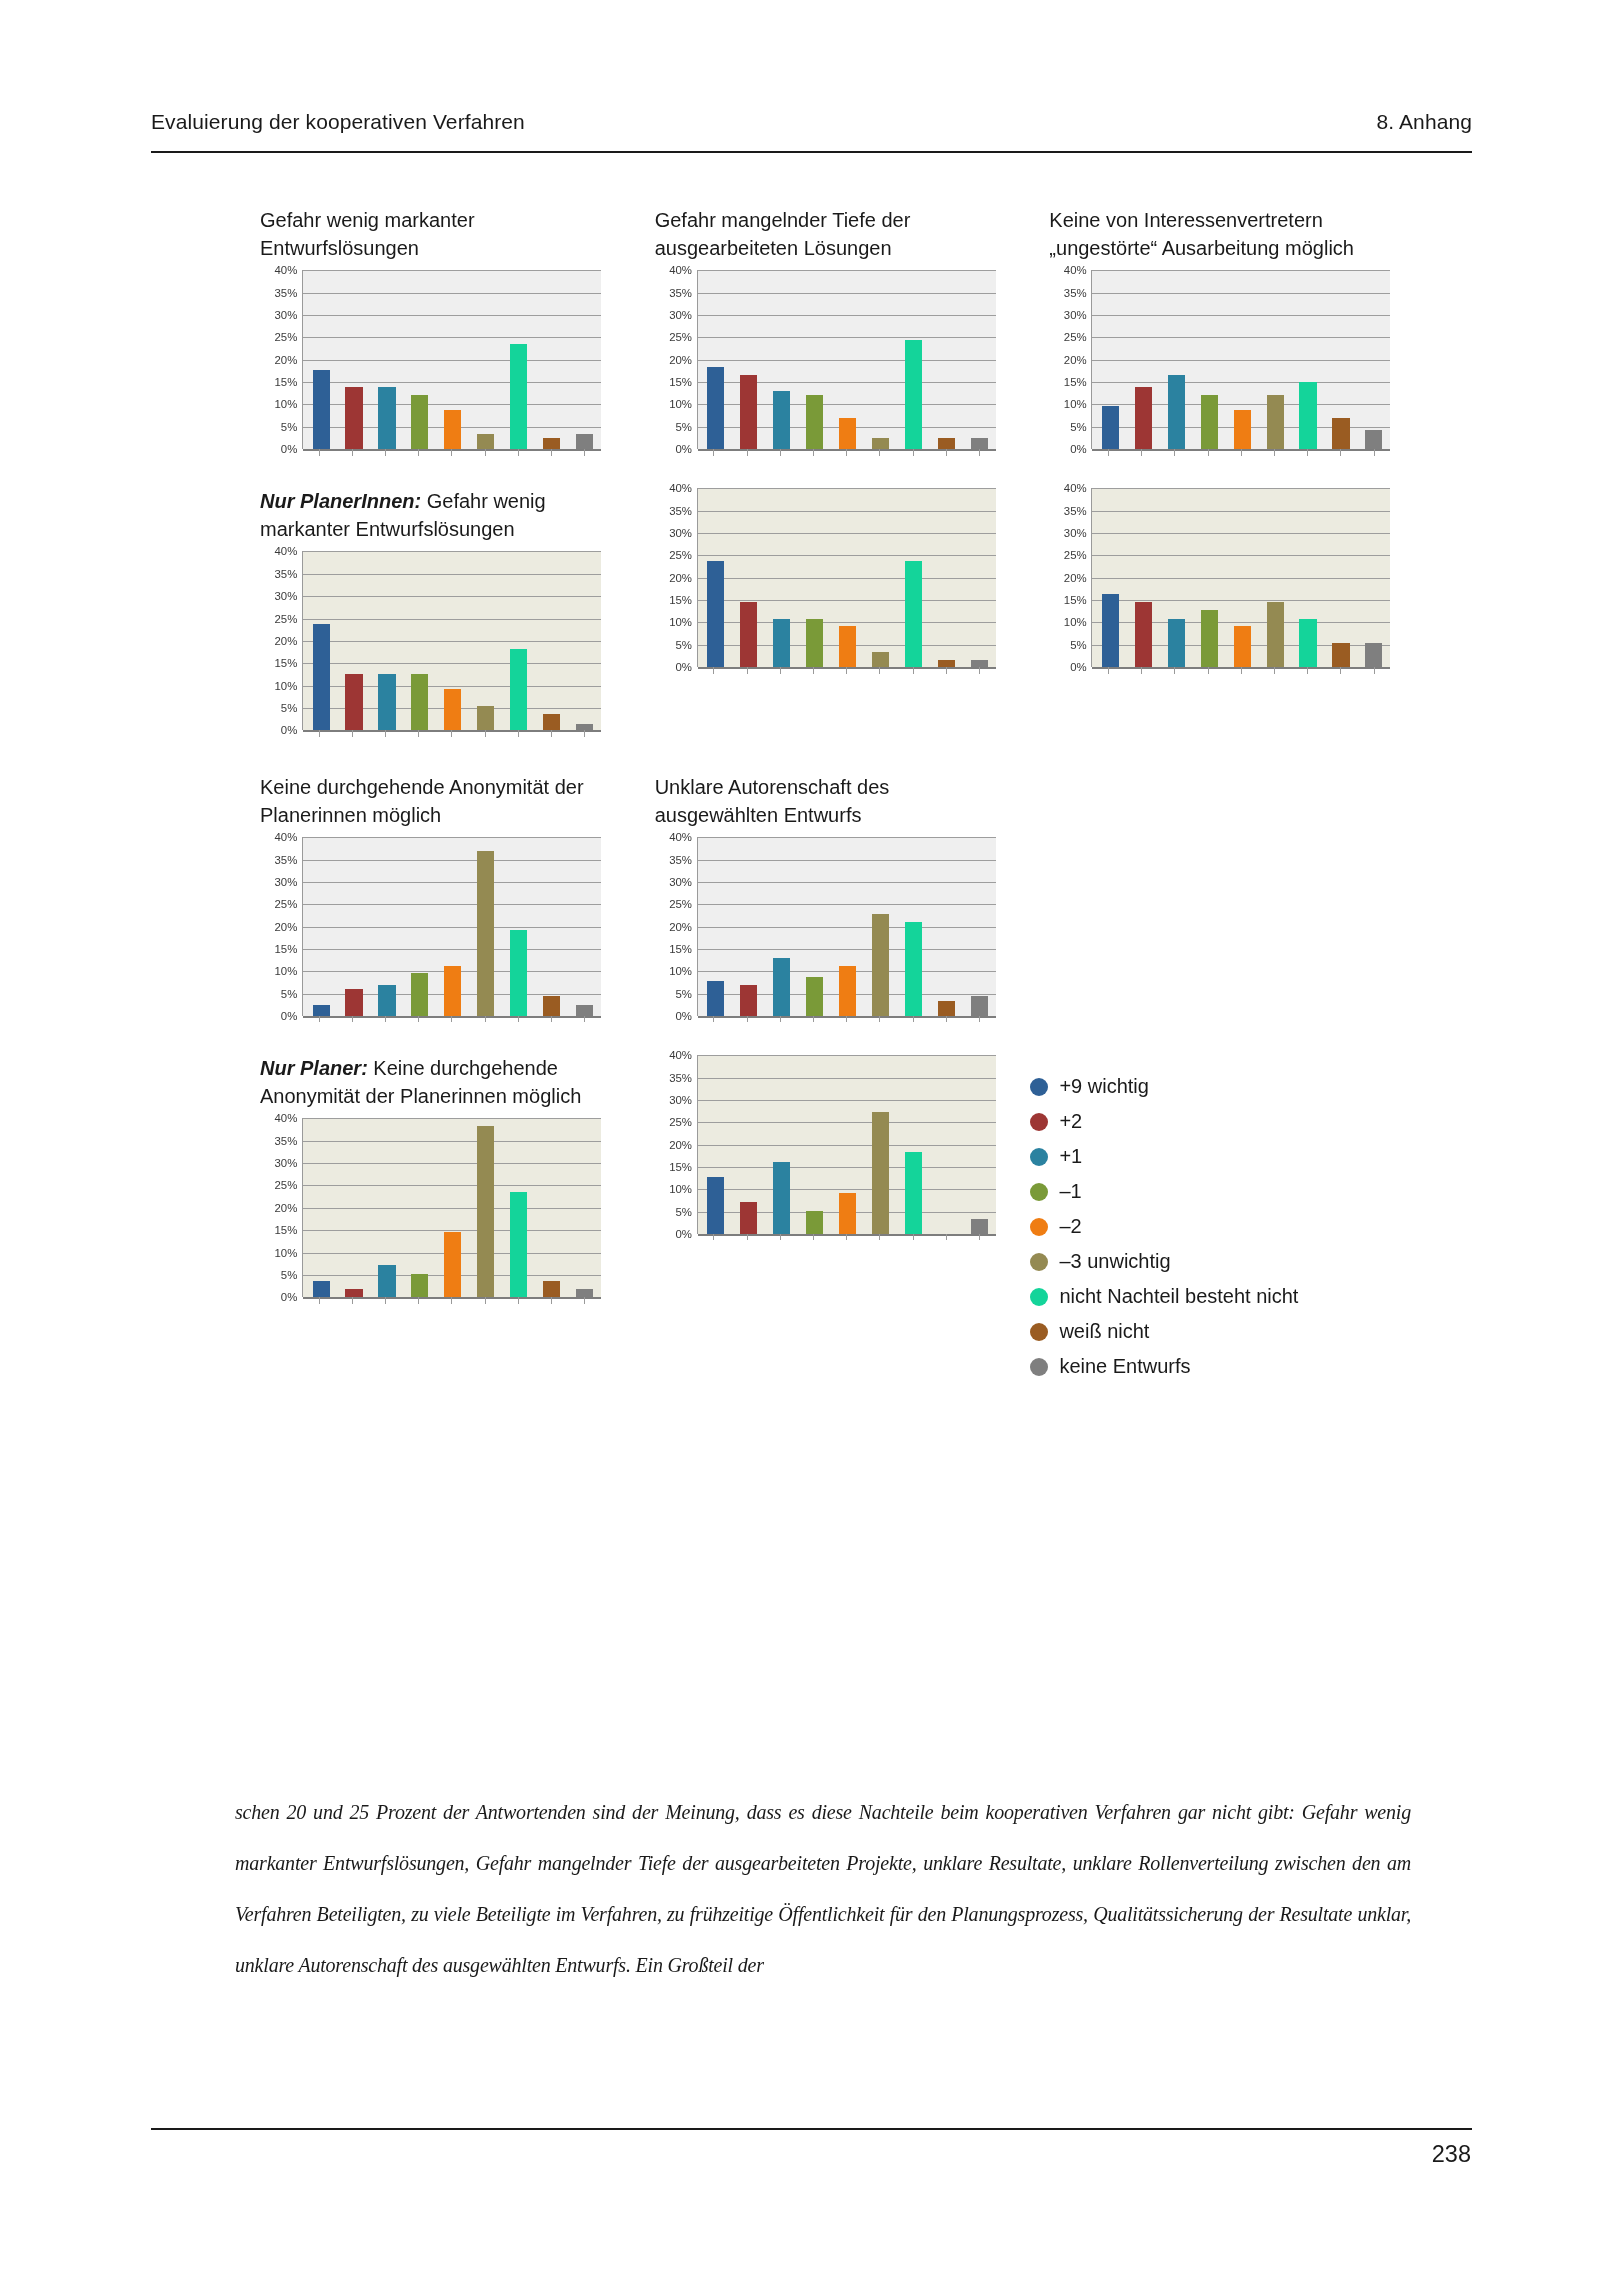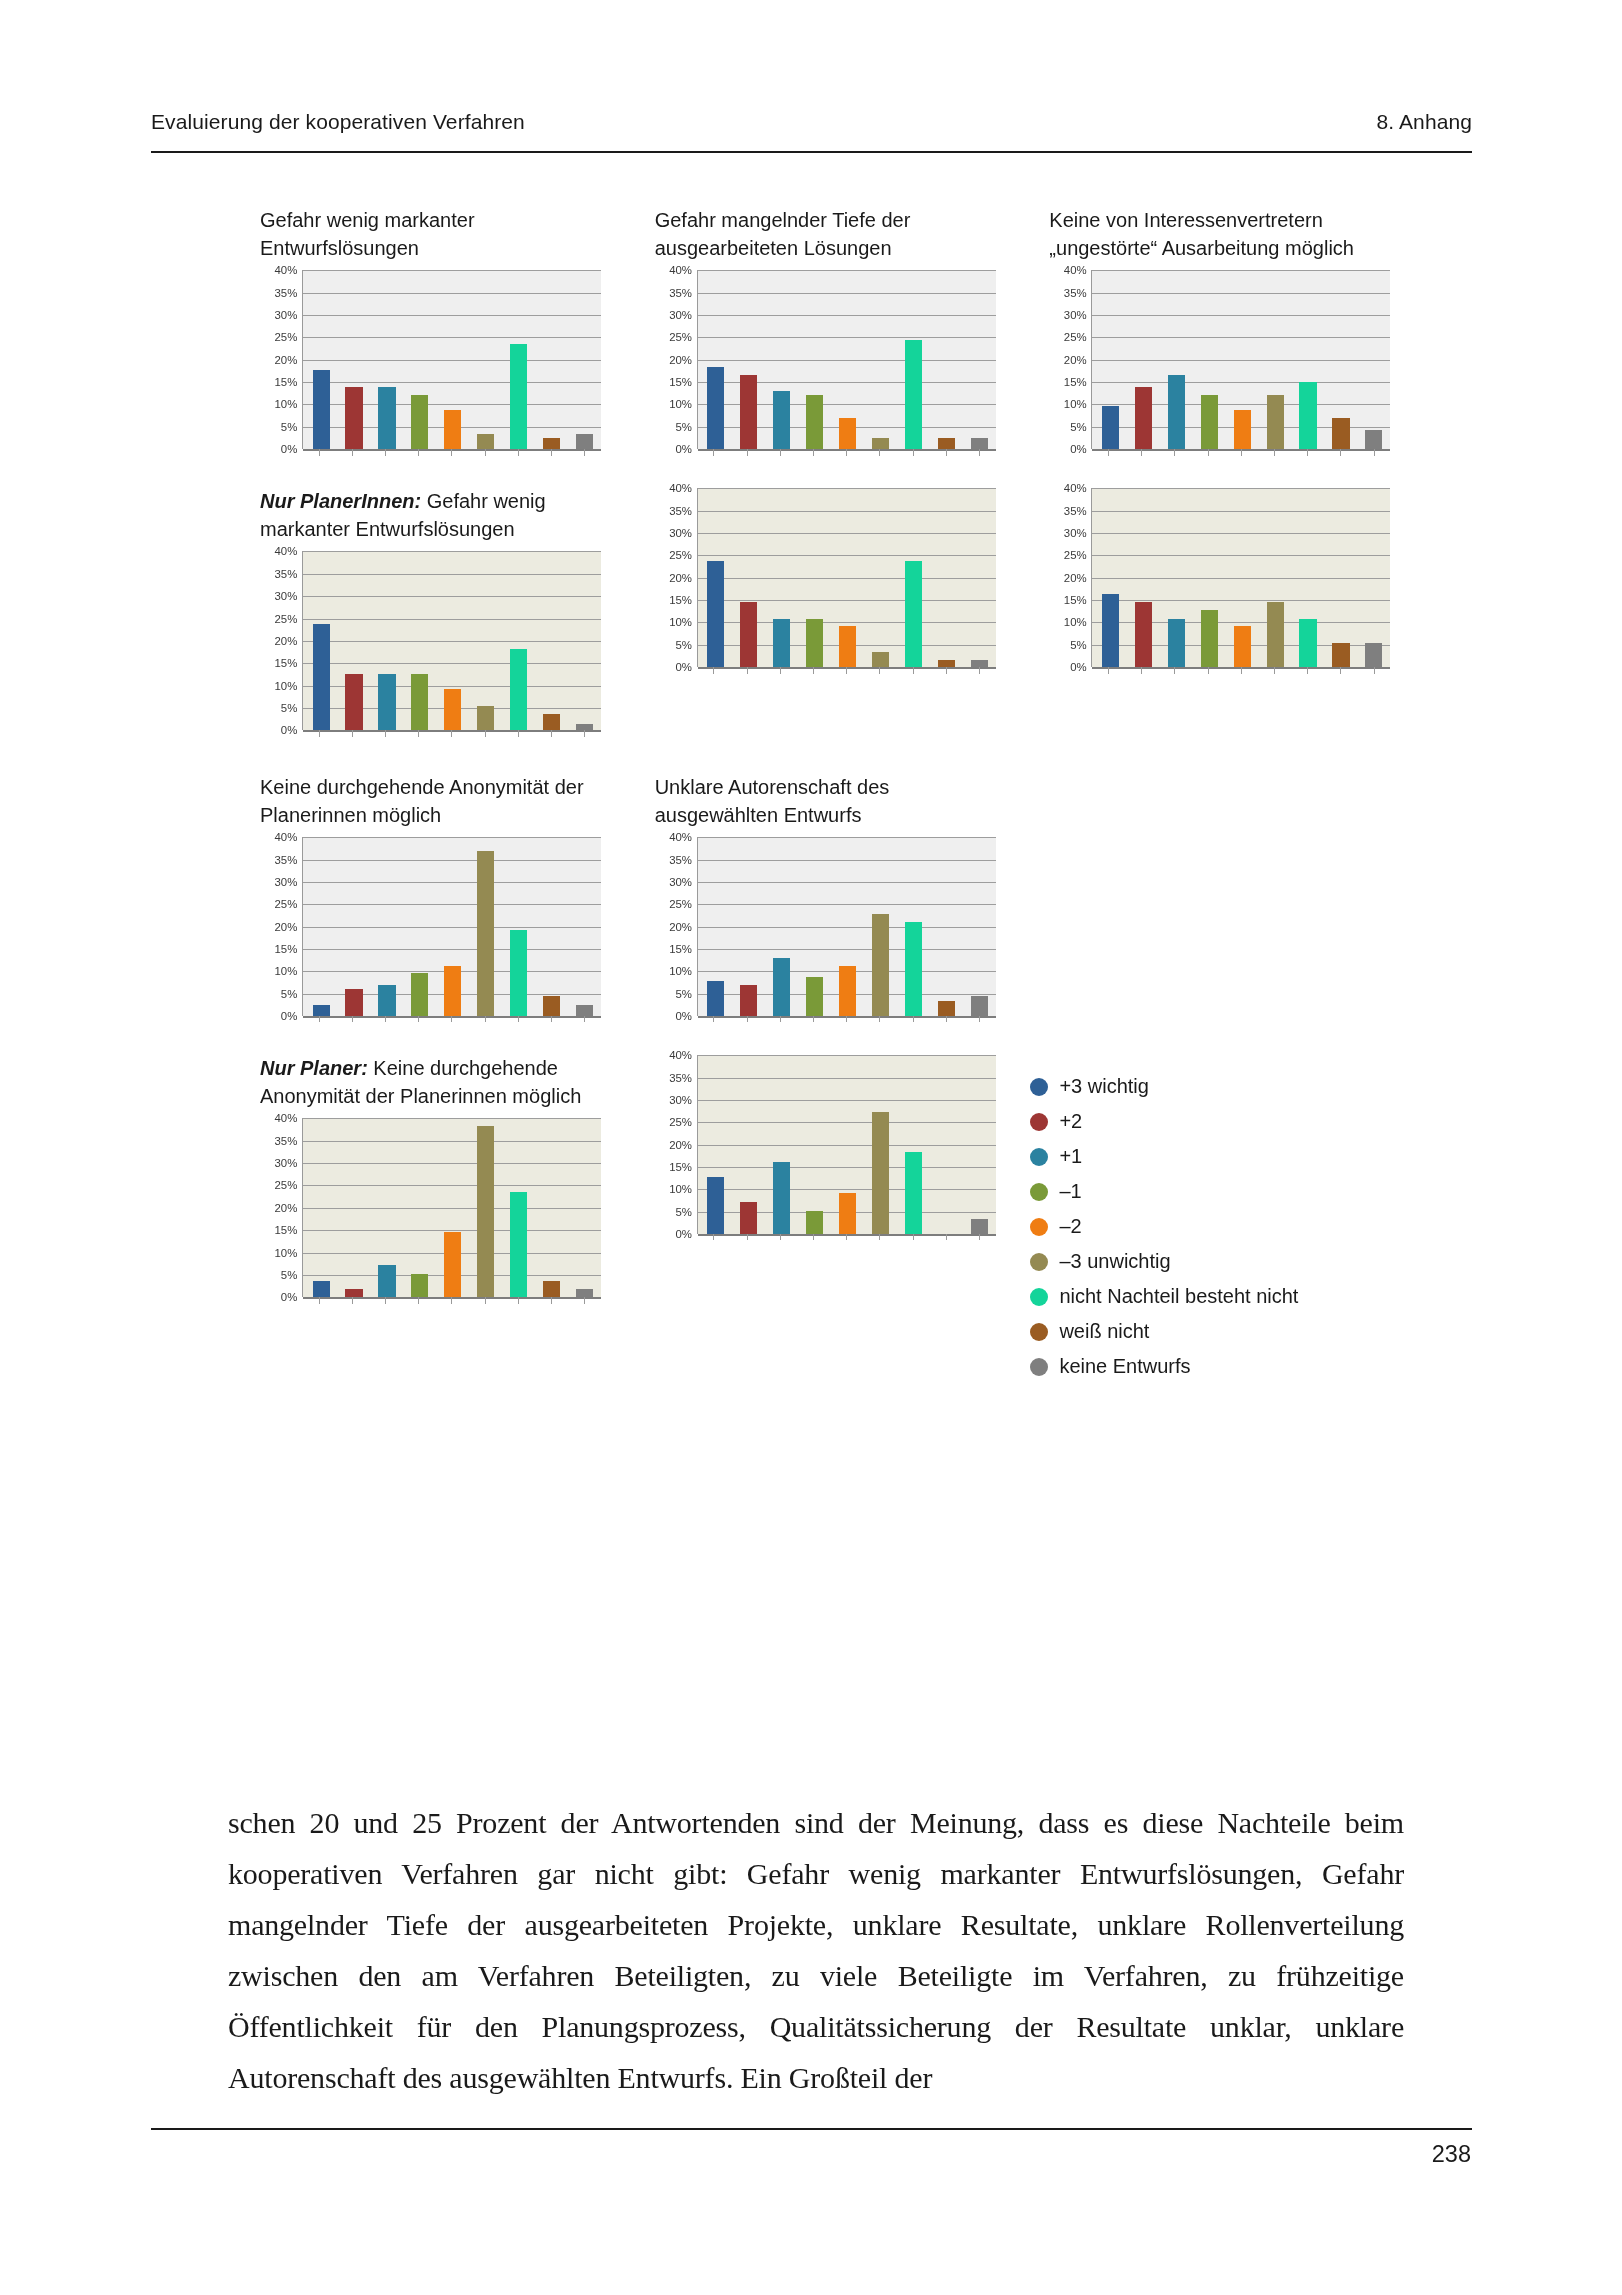--- a/index.html
+++ b/index.html
@@ -181,28 +181,29 @@
     width: 18px;
     height: 18px;
     border-radius: 50%;
     margin-right: 11.4px;
     flex: 0 0 auto;
   }
 
   
   .bodytext {
     position: absolute;
-    left: 228px;
+    left: 235px;
     top: 1767px;
     width: 1176px;
     font-family: "Liberation Serif", serif;
-    font-size: 30px;
+    font-size: 20px;
     line-height: 51px;
     text-align: justify;
     letter-spacing: -0.2px;
+    font-style: italic;
   }
 </style>
 </head>
 <body>
 
 <div class="page">
 
   <div class="runhead">
     <span>Evaluierung der kooperativen Verfahren</span>
     <span>8. Anhang</span>
@@ -865,21 +866,21 @@
             </div>
           </div>
         </div>
         <div class="cell empty"></div>
       </div>
     </div>
 
   <div class="legend" id="legend">
       <div class="legend-item">
         <span class="swatch" style="background: rgb(46, 96, 150);"></span>
-        <span>+3 wichtig</span>
+        <span>+9 wichtig</span>
       </div>
       <div class="legend-item">
         <span class="swatch" style="background: rgb(157, 54, 52);"></span>
         <span>+2</span>
       </div>
       <div class="legend-item">
         <span class="swatch" style="background: rgb(43, 130, 160);"></span>
         <span>+1</span>
       </div>
       <div class="legend-item">

